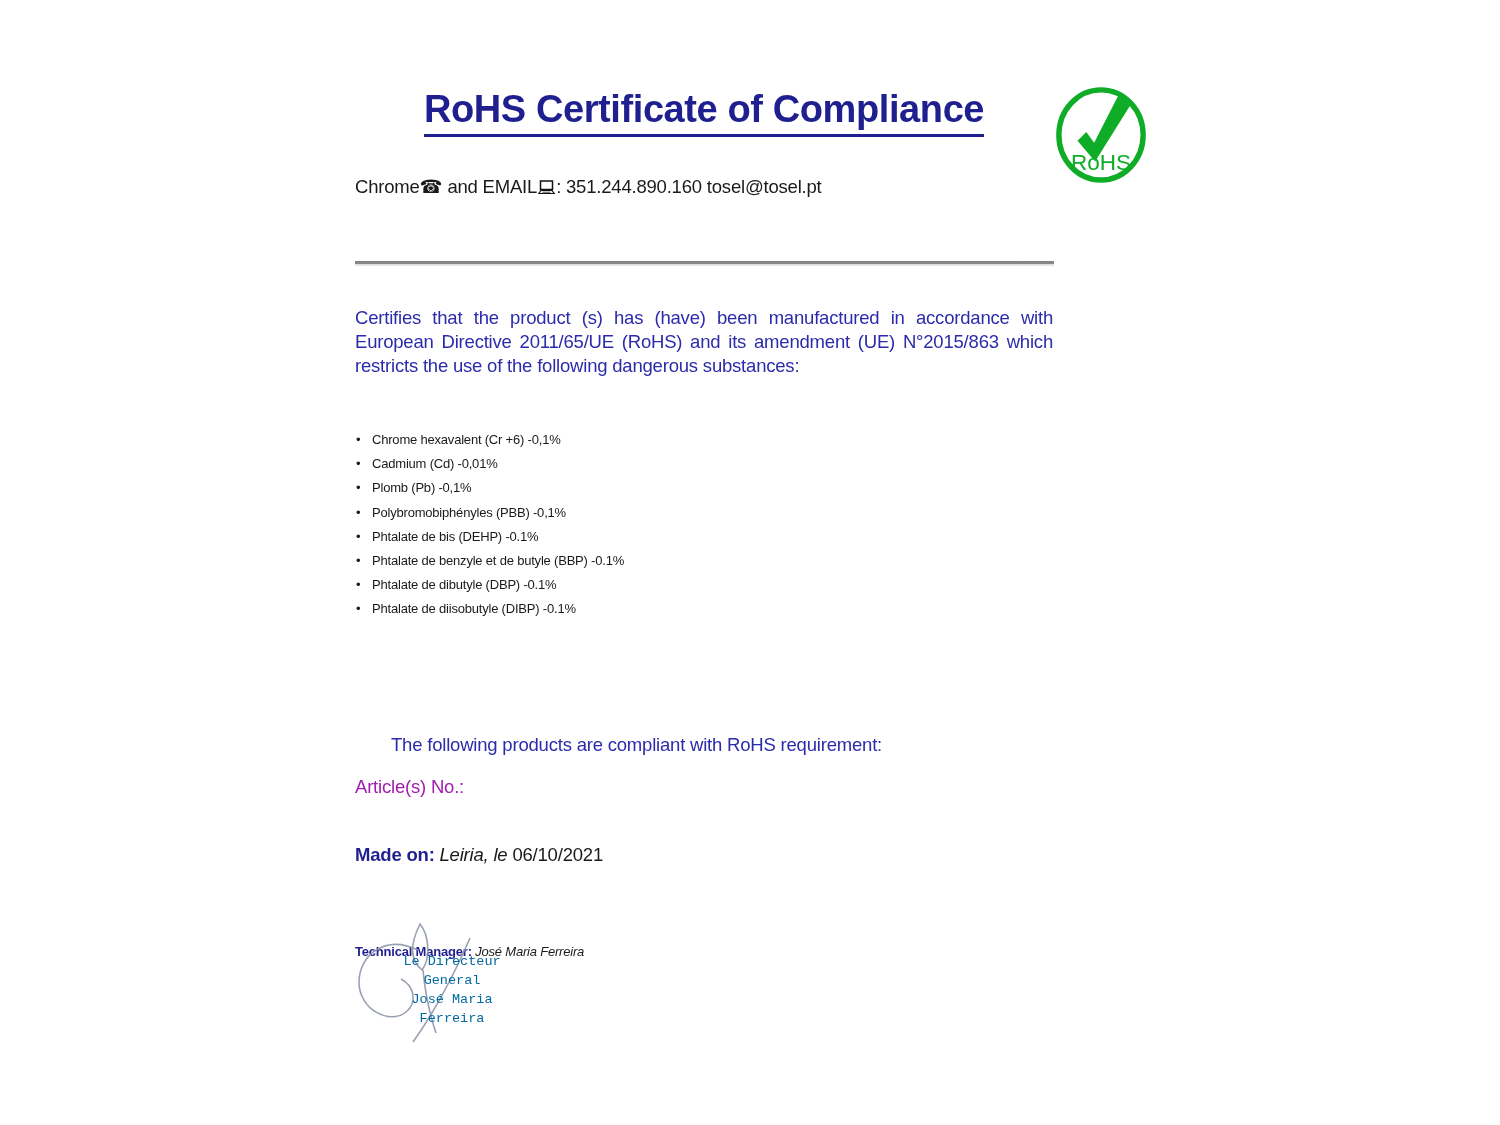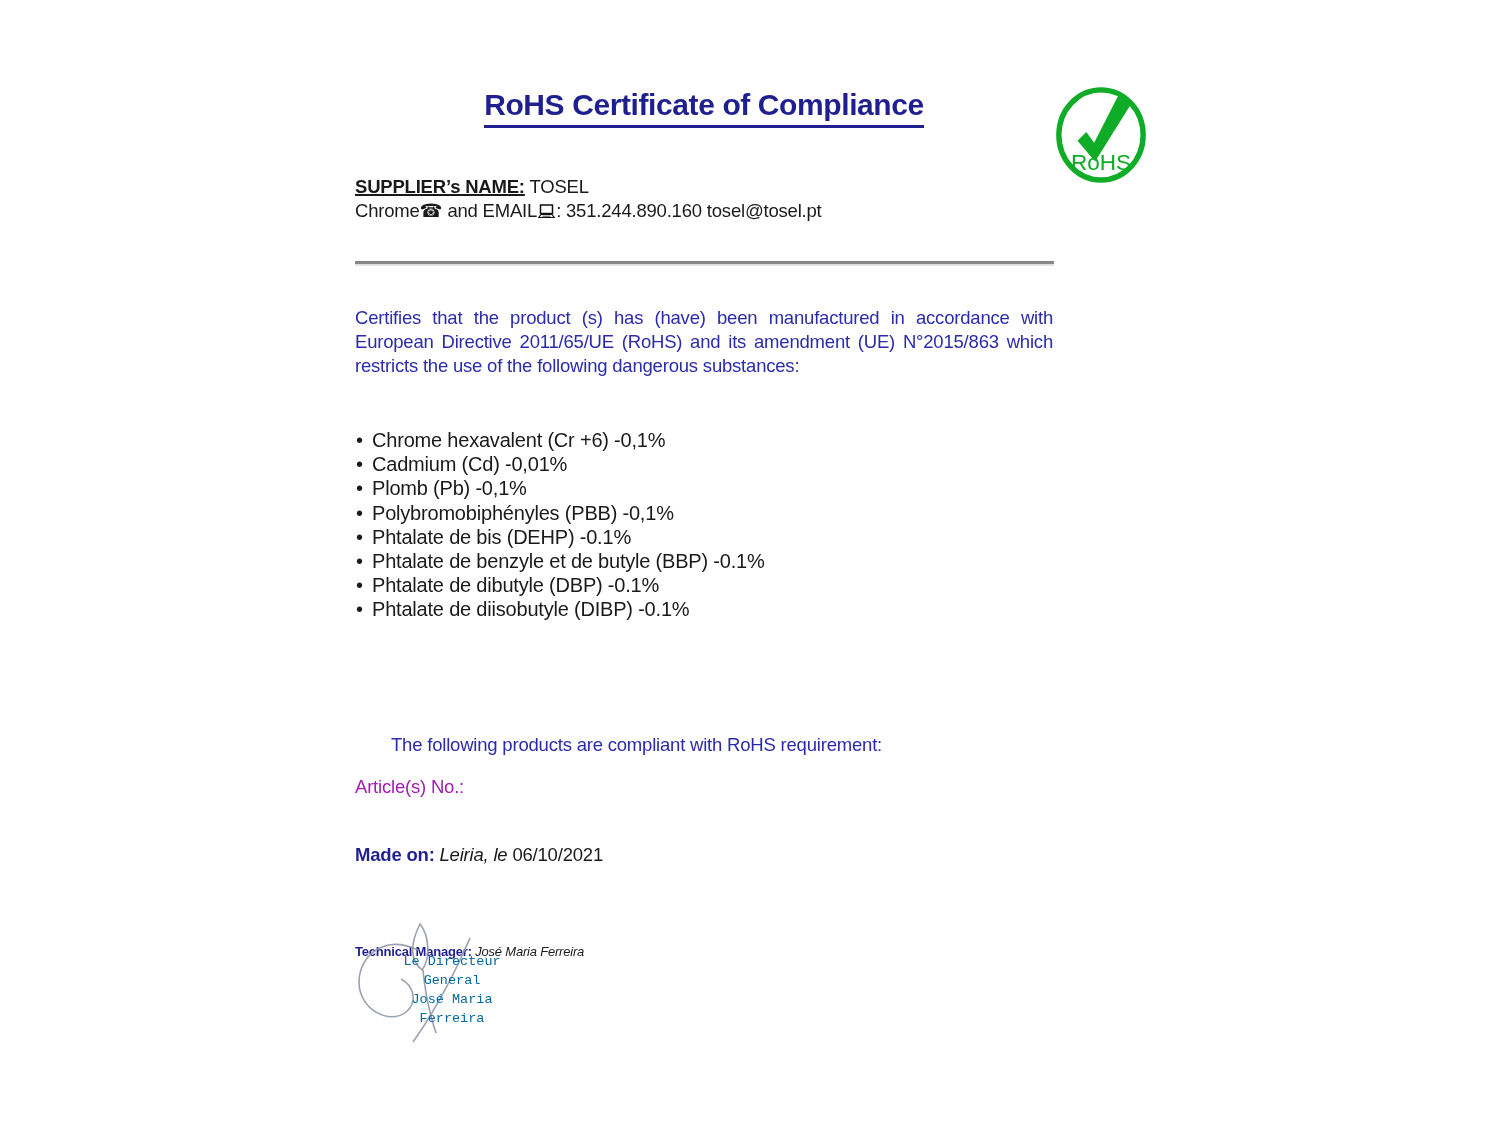--- a/index.html
+++ b/index.html
@@ -14,21 +14,21 @@
   .abs{position:absolute;}
   .pre{white-space:pre-wrap;}
 
   
   .title-wrap{
     left:355px;top:88px;width:698px;
     text-align:center;
   }
   .title-text{
     display:inline-block;
-    font-size:30px;font-weight:bold;letter-spacing:-0.4px;
+    font-size:38px;font-weight:bold;letter-spacing:-0.4px;
     color:var(--navy);
     border-bottom:3px solid var(--navy);
     padding-bottom:3px;
   }
 
   
   .logo-wrap{left:1052px;top:82px;width:98px;height:104px;text-align:center;}
 
   
   .supplier{left:355px;top:175px;font-size:18.5px;line-height:24.3px;letter-spacing:-0.2px;}
@@ -43,21 +43,21 @@
 
   
   .certifies{
     left:355px;top:306px;width:698px;
     font-size:18.5px;line-height:24px;letter-spacing:-0.2px;
     color:var(--blue);
     text-align:justify;
   }
 
   
-  .bullets{left:356px;top:428px;font-size:20px;line-height:24.2px;letter-spacing:-0.2px;color:#1a1a1a;}
+  .bullets{left:356px;top:428px;font-size:13px;line-height:24.2px;letter-spacing:-0.2px;color:#1a1a1a;}
   .li{white-space:pre;}
   .b{display:inline-block;width:16px;}
 
   .following{left:355px;top:734px;font-size:18.5px;letter-spacing:-0.2px;color:var(--blue);margin-left:36px;}
   .article{left:355px;top:776px;font-size:18.5px;letter-spacing:-0.2px;color:#a21caf;}
 
   .madeon{left:355px;top:844px;font-size:18.5px;letter-spacing:-0.2px;}
   .techmgr{left:355px;top:944px;font-size:13px;letter-spacing:-0.2px;}
   .navy-bold{font-weight:bold;color:var(--navy);}
   .ital{font-style:italic;}
@@ -83,21 +83,20 @@
 
   <div class="abs logo-wrap">
     <svg width="98" height="104" viewBox="0 0 100 106">
       <ellipse cx="50" cy="54" rx="43" ry="46" fill="none" stroke="#0FAD27" stroke-width="5.5"></ellipse>
       <polygon points="26,60 35,51 43,62 68,13 81,22 44,81" fill="#0FAD27"></polygon>
       <text x="50" y="90" text-anchor="middle" font-family="Liberation Sans, sans-serif" font-size="23" fill="#0FAD27">RoHS</text>
     </svg>
   </div>
 
   <div class="abs supplier">
-    <div class="pre"><span class="sup-label">SUPPLIER’s NAME:</span><span> TOSEL</span></div>
     <div class="pre"><span>Chrome</span><span>☎</span><span> and EMAIL</span><span class="inline-icon"><svg width="17" height="15" viewBox="0 0 17 15">
             <rect x="2.5" y="1" width="12" height="8.5" fill="none" stroke="#111" stroke-width="1.5"></rect>
             <path d="M0.8 13.5 L16.2 13.5 L14 10.5 L3 10.5 Z" fill="none" stroke="#111" stroke-width="1.2"></path>
             <path d="M4.5 12.2 L12.5 12.2" stroke="#111" stroke-width="0.8"></path>
           </svg></span><span>: 351.244.890.160 tosel@tosel.pt</span></div>
   </div>
 
   <div class="abs rule"></div>
 
   <div class="abs certifies">Certifies that the product (s) has (have) been manufactured in accordance with European Directive 2011/65/UE (RoHS) and its amendment (UE) N°2015/863 which restricts the use of the following dangerous substances:</div>

